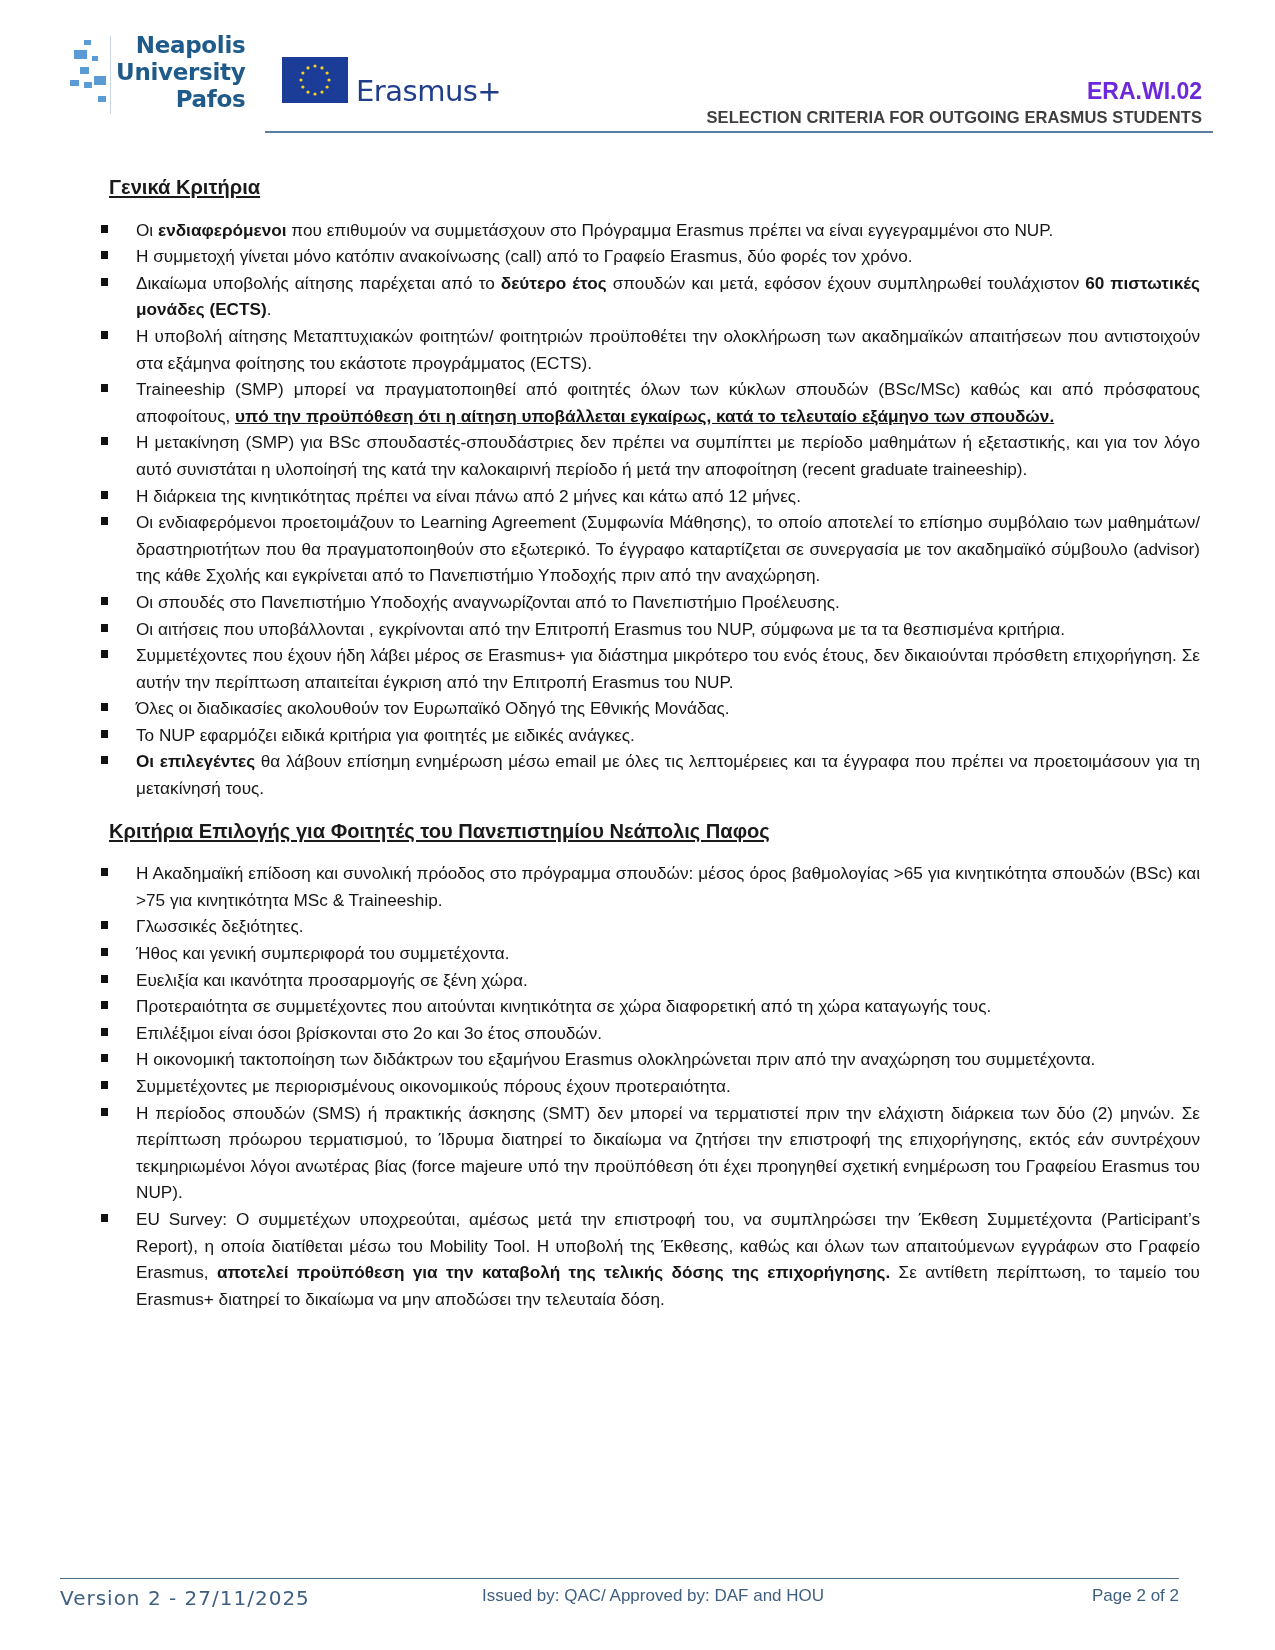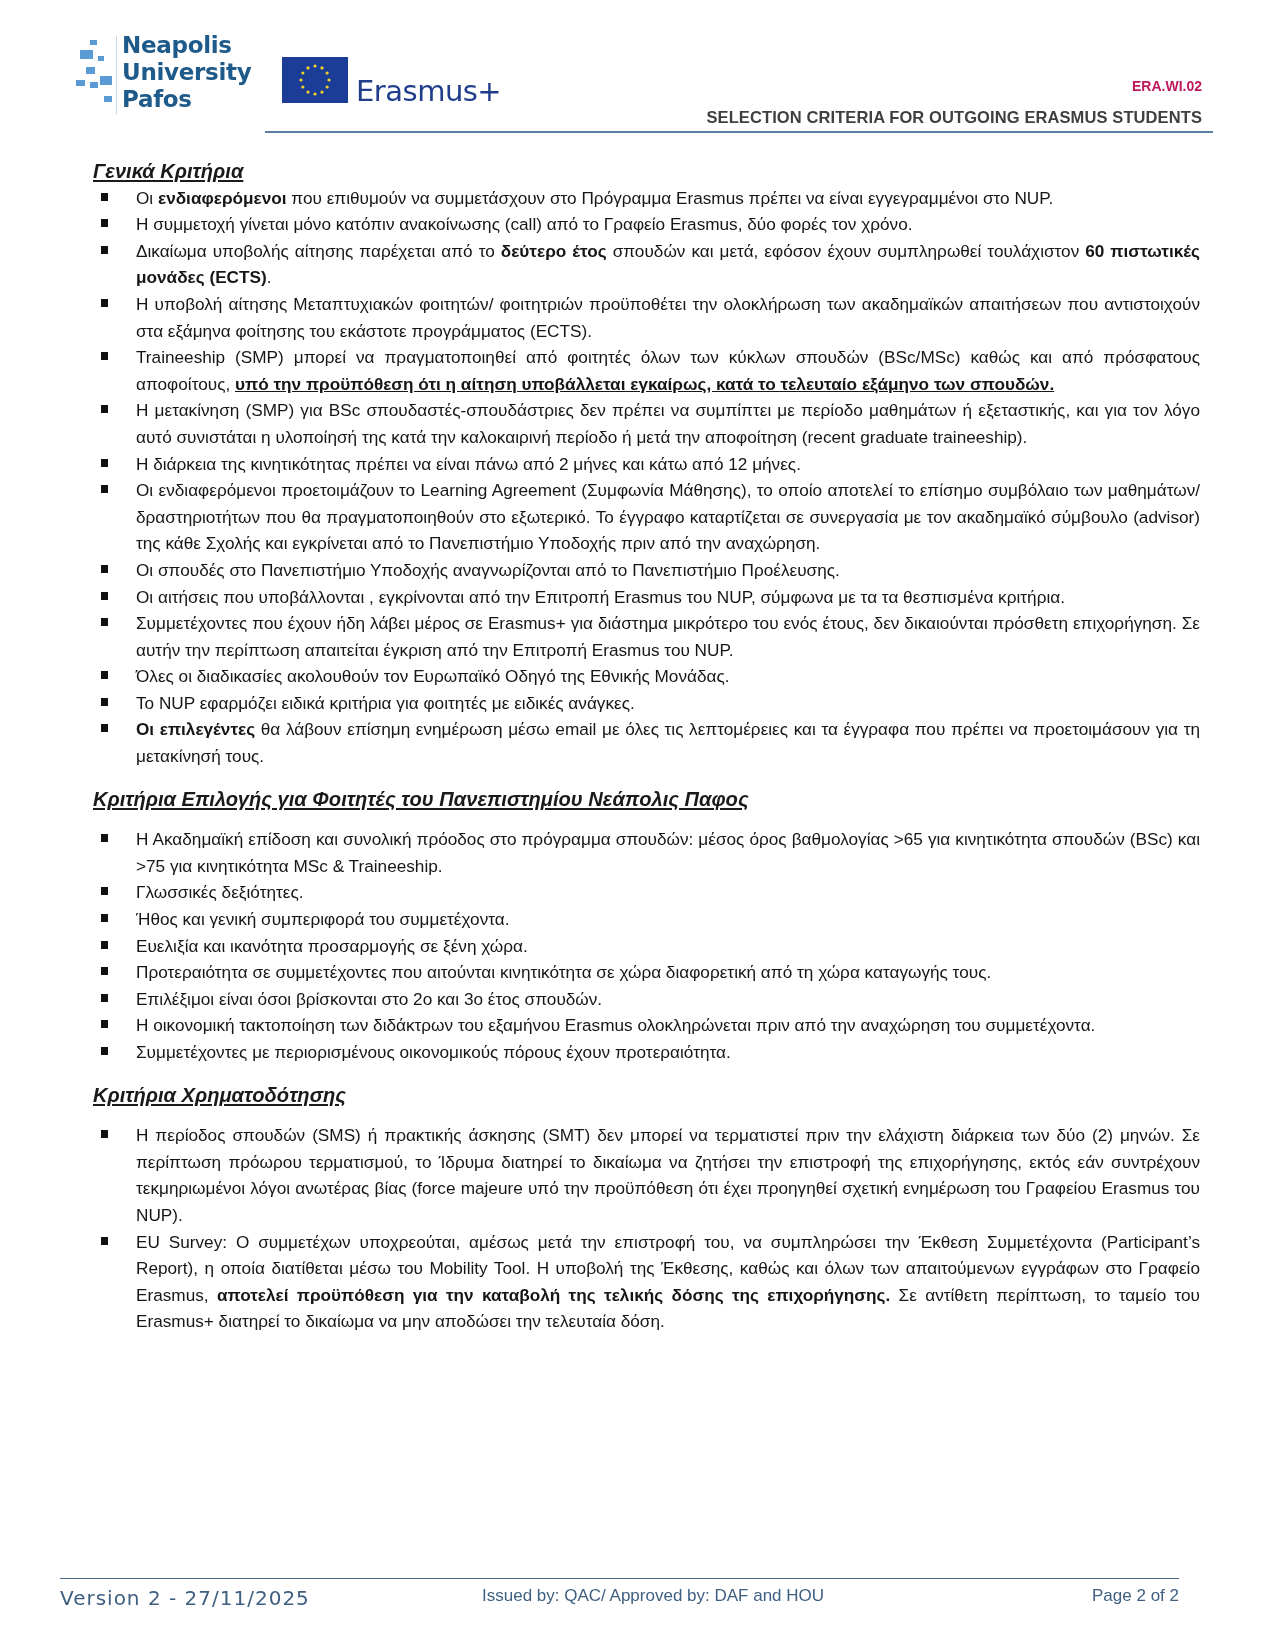--- a/index.html
+++ b/index.html
@@ -1,36 +1,36 @@
 <!DOCTYPE html>
 <html><head>
 <meta charset="utf-8">
 <style>
   html, body { margin: 0; padding: 0; background: #ffffff; }
   body { width: 1275px; height: 1650px; position: relative; overflow: hidden;
          font-family: "Liberation Sans", sans-serif; color: #111; }
   .header { position: absolute; left: 0; top: 0; width: 1275px; height: 140px; }
-  .nup-logo { position: absolute; left: 76px; top: 30px; width: 200px; height: 90px; }
+  .nup-logo { position: absolute; left: 70px; top: 30px; width: 200px; height: 90px; text-align: right; }
   .nup-squares { position: absolute; left: 0; top: 10px; width: 40px; height: 70px; }
   .nup-squares span { position: absolute; background: #5a9bd5; display: block; }
   .nup-divider { position: absolute; left: 40px; top: 6px; width: 1px; height: 78px; background: #c9d6e3; }
   .nup-text { position: absolute; left: 46px; top: 2px; font-family: "DejaVu Sans", sans-serif;
               font-weight: bold; color: #1e5a8a; font-size: 23px; line-height: 27px; letter-spacing: -0.3px; }
   .eu-flag { position: absolute; left: 282px; top: 57px; width: 66px; height: 46px; background: #1b3d97; }
   .eu-flag svg { width: 66px; height: 46px; display: block; }
   .erasmus-word { position: absolute; left: 356px; top: 74px; font-family: "DejaVu Sans", sans-serif;
                   font-size: 29px; color: #1f3d8a; letter-spacing: -0.5px; }
-  .doc-code { position: absolute; right: 73px; top: 78px; font-weight: bold; font-size: 14px; color: #be185d; }
+  .doc-code { position: absolute; right: 73px; top: 78px; font-weight: bold; font-size: 23px; color: #6d28d9; }
   .doc-title { position: absolute; right: 136px; top: 108px; font-weight: bold; font-size: 16.5px; color: #3f3f3f; letter-spacing: 0.1px; }
   .doc-title { right: 73px; }
   .header-rule { position: absolute; left: 265px; right: 62px; top: 131px; height: 2px; background: #5b7fa3; }
 
   .content { position: absolute; left: 93px; top: 158px; width: 1107px;
              font-size: 17.2px; line-height: 26.6px; color: #161616; }
-  .section-heading { font-weight: bold; text-decoration: underline; margin: 0; color: #1a1a1a; font-style: italic; }
+  .section-heading { font-weight: bold; text-decoration: underline; margin: 16px; color: #1a1a1a; }
   .sec2 { margin-top: 16px; }
   .sec3 { margin-top: 16px; }
   ul.crit { list-style: none; margin: 0; padding: 0; }
   .sec2 + ul.crit, .sec3 + ul.crit { margin-top: 14px; }
   ul.crit li { position: relative; padding-left: 43px; text-align: justify; }
   ul.crit li .bullet { position: absolute; left: 8px; top: 8px; width: 7px; height: 8px; background: #111; display: block; }
   .b { font-weight: bold; }
   .bu { font-weight: bold; text-decoration: underline; }
 
   .footer-rule { position: absolute; left: 60px; right: 96px; top: 1578px; height: 1px; background: #4a6a8a; }
@@ -112,21 +112,20 @@
       <li><span class="bullet"></span><span>Η Ακαδημαϊκή επίδοση και συνολική πρόοδος στο πρόγραμμα σπουδών: μέσος όρος βαθμολογίας &gt;65 για κινητικότητα σπουδών (BSc) και &gt;75 για κινητικότητα MSc &amp; Traineeship.</span></li>
       <li><span class="bullet"></span><span>Γλωσσικές δεξιότητες.</span></li>
       <li><span class="bullet"></span><span>Ήθος και γενική συμπεριφορά του συμμετέχοντα.</span></li>
       <li><span class="bullet"></span><span>Ευελιξία και ικανότητα προσαρμογής σε ξένη χώρα.</span></li>
       <li><span class="bullet"></span><span>Προτεραιότητα σε συμμετέχοντες που αιτούνται κινητικότητα σε χώρα διαφορετική από τη χώρα καταγωγής τους.</span></li>
       <li><span class="bullet"></span><span>Επιλέξιμοι είναι όσοι βρίσκονται στο 2ο και 3ο έτος σπουδών.</span></li>
       <li><span class="bullet"></span><span>Η οικονομική τακτοποίηση των διδάκτρων του εξαμήνου Erasmus ολοκληρώνεται πριν από την αναχώρηση του συμμετέχοντα.</span></li>
       <li><span class="bullet"></span><span>Συμμετέχοντες με περιορισμένους οικονομικούς πόρους έχουν προτεραιότητα.</span></li>
     </ul>
 
-  <h3 class="section-heading sec3">Κριτήρια Χρηματοδότησης</h3>
   <ul class="crit">
       <li><span class="bullet"></span><span>Η περίοδος σπουδών (SMS) ή πρακτικής άσκησης (SMT) δεν μπορεί να τερματιστεί πριν την ελάχιστη διάρκεια των δύο (2) μηνών. Σε περίπτωση πρόωρου τερματισμού, το Ίδρυμα διατηρεί το δικαίωμα να ζητήσει την επιστροφή της επιχορήγησης, εκτός εάν συντρέχουν τεκμηριωμένοι λόγοι ανωτέρας βίας (force majeure υπό την προϋπόθεση ότι έχει προηγηθεί σχετική ενημέρωση του Γραφείου Erasmus του NUP).</span></li>
       <li><span class="bullet"></span><span>EU Survey: Ο συμμετέχων υποχρεούται, αμέσως μετά την επιστροφή του, να συμπληρώσει την Έκθεση Συμμετέχοντα (Participant’s Report), η οποία διατίθεται μέσω του Mobility Tool. Η υποβολή της Έκθεσης, καθώς και όλων των απαιτούμενων εγγράφων στο Γραφείο Erasmus, </span><span class="b">αποτελεί προϋπόθεση για την καταβολή της τελικής δόσης της επιχορήγησης.</span><span> Σε αντίθετη περίπτωση, το ταμείο του Erasmus+ διατηρεί το δικαίωμα να μην αποδώσει την τελευταία δόση.</span></li>
     </ul>
 </div>
 
 <div class="footer-rule"></div>
 <div class="footer version">Version 2 - 27/11/2025</div>
 <div class="footer issued">Issued by: QAC/ Approved by: DAF and HOU</div>
 <div class="footer page">Page 2 of 2</div>

